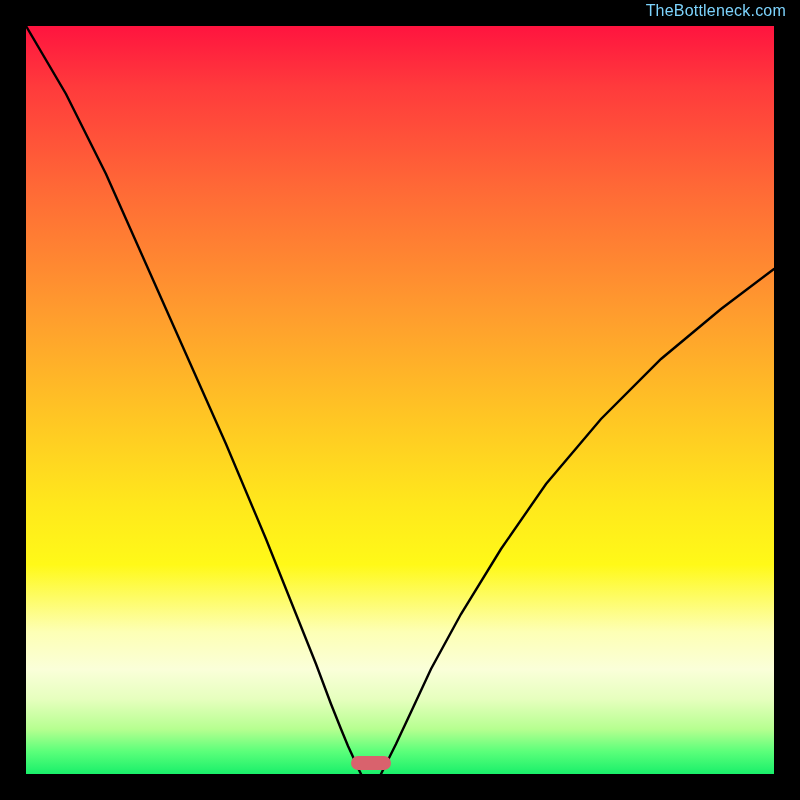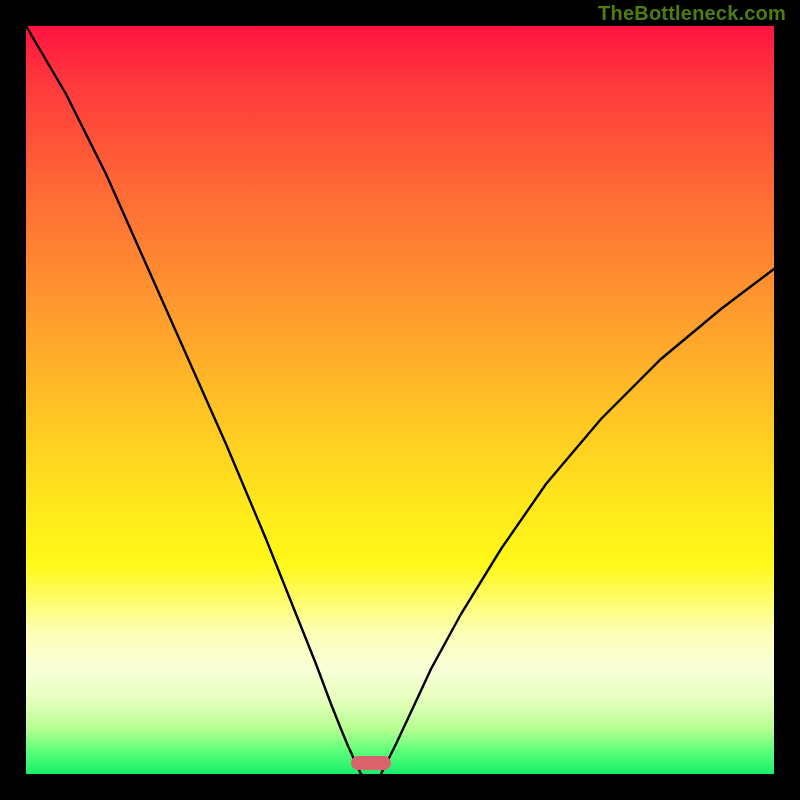--- a/index.html
+++ b/index.html
@@ -37,23 +37,23 @@
       #e6ffbe 90%,
       #b6ff90 94%,
       #5bff7a 97%,
       #19ef6a 100%
     );
   }
   .watermark {
     position: absolute;
     top: 2px;
     right: 14px;
-    color: #4d7c0f;
-    font-size: 20px;
-    font-weight: 700;
+    color: #7dd3fc;
+    font-size: 16px;
+    font-weight: 400;
     letter-spacing: 0.2px;
     user-select: none;
   }
   svg.curve {
     position: absolute;
     top: 0;
     left: 0;
   }
   .marker {
     position: absolute;

